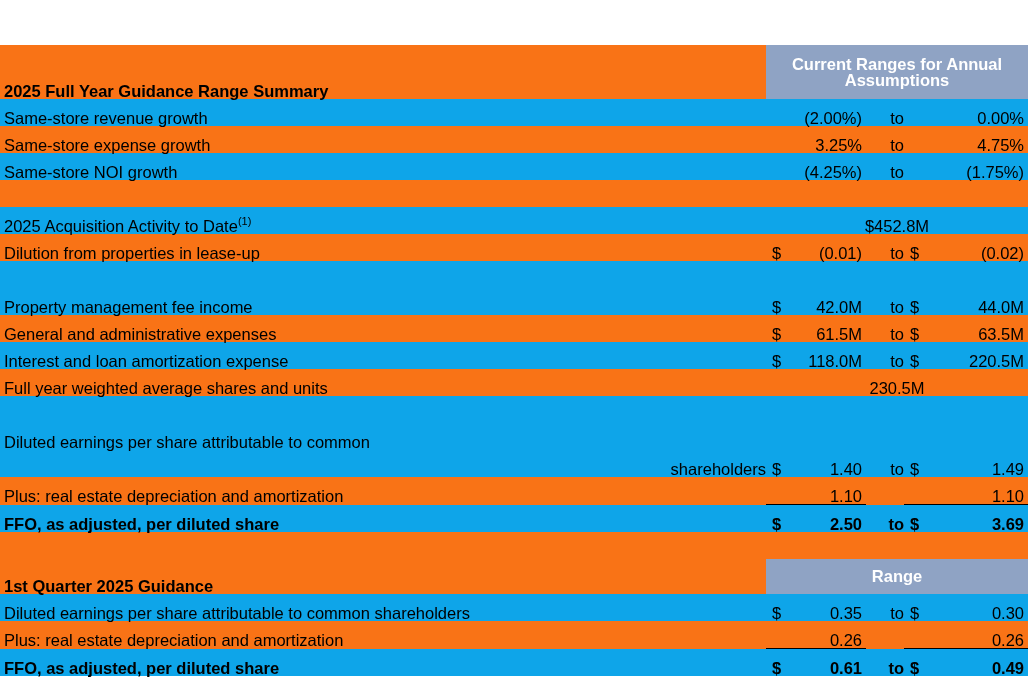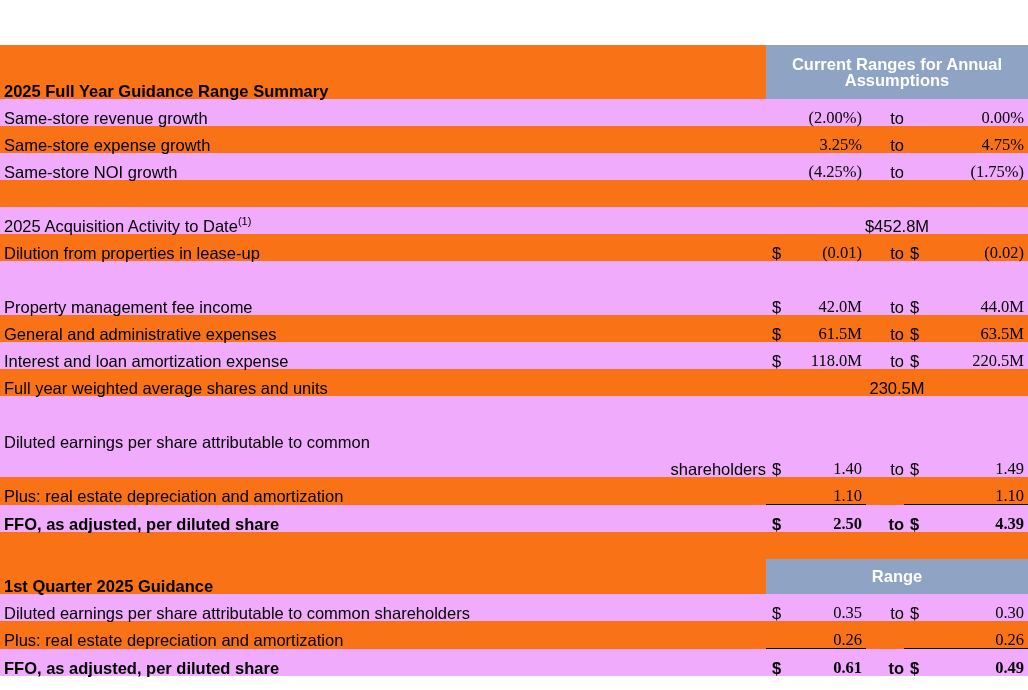--- a/index.html
+++ b/index.html
@@ -49,27 +49,26 @@
     text-align: right;
   }
   .dollar {
     text-align: left;
     padding-left: 6px !important;
   }
   .val {
     text-align: right;
     padding-right: 4px !important;
     white-space: nowrap;
-    font-family: Liberation Serif, serif;
   }
   .to {
     text-align: right;
   }
   .band {
-    background: #f0abfc;
+    background: #0ea5e9;
   }
   .white {
     background: #f97316;
   }
   .bold {
     font-weight: bold;
   }
   .hdr-blue {
     background: #8fa3c4;
     color: #ffffff;
@@ -225,21 +224,21 @@
         <td class="to"></td>
         <td class="dollar"></td>
         <td class="val">1.10</td>
       </tr>
       <tr class="band bold">
         <td class="label">FFO, as adjusted, per diluted share</td>
         <td class="dollar topline">$</td>
         <td class="val topline">2.50</td>
         <td class="to">to</td>
         <td class="dollar topline">$</td>
-        <td class="val topline">4.39</td>
+        <td class="val topline">3.69</td>
       </tr>
 
       <tr class="spacer white">
         <td colspan="6"></td>
       </tr>
 
       <tr class="row-h2">
         <td class="label white title">1st Quarter 2025 Guidance</td>
         <td class="hdr-blue hdr-cell-pad" colspan="5">Range</td>
       </tr>

